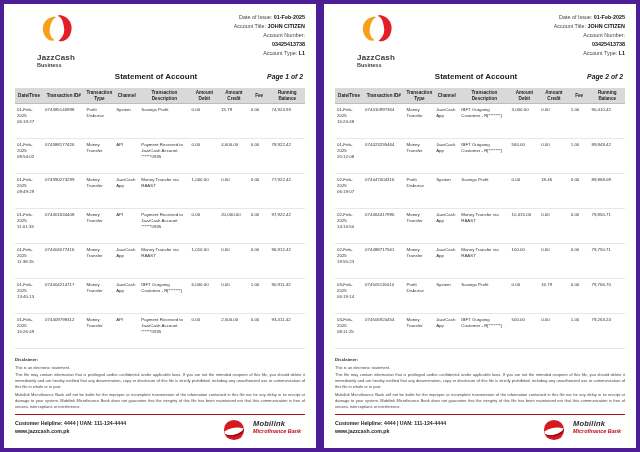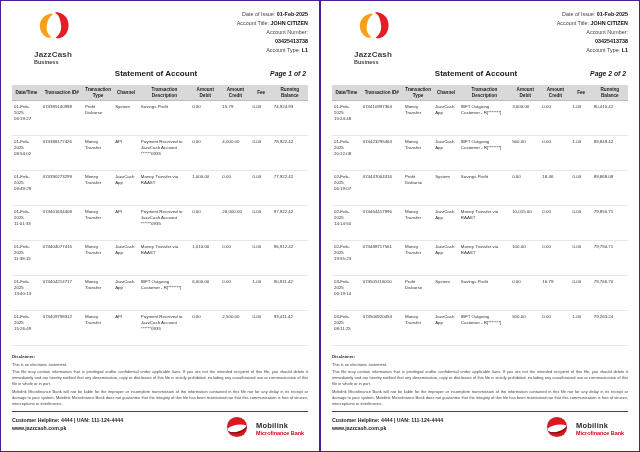--- a/index.html
+++ b/index.html
@@ -1,18 +1,18 @@
 <!DOCTYPE html>
 <html><head>
 <meta charset="utf-8">
 <style>
   * { margin:0; padding:0; box-sizing:border-box; }
   html,body { width:640px; height:452px; background:#ececec; font-family:"Liberation Sans", sans-serif; overflow:hidden; }
   .canvas { position:relative; width:640px; height:452px; display:flex; }
-  .sheet { position:relative; width:320px; height:452px; background:#fff; border:1px solid #4c1d95; padding:7px 11px 6px 11px; }
+  .sheet { position:relative; width:320px; height:452px; background:#fff; border:4px solid #4c1d95; padding:7px 11px 6px 11px; }
 
   
   .hdr { display:flex; justify-content:space-between; }
   .brand { padding-top:3px; padding-left:22px; width:110px; }
   .brand-name { font-size:8px; font-weight:bold; color:#3d3d3d; letter-spacing:0.2px; margin-top:1px; }
   .brand-sub { font-size:5.5px; font-weight:bold; color:#3d3d3d; margin-top:0px; }
   .meta { text-align:right; font-size:5.4px; color:#333; line-height:1.65; padding-top:2px; }
   .meta .m-label { color:#444; }
   .meta .m-value { font-weight:bold; color:#111; }
 
@@ -31,21 +31,21 @@
   
   .disclaimer { margin-top:8px; font-size:4px; color:#444; line-height:1.45; }
   .disclaimer .d-head { font-weight:bold; font-size:4.3px; color:#333; margin-bottom:1px; }
   .disclaimer .d-line { margin-bottom:2px; }
   .disclaimer p { margin-bottom:2.5px; text-align:justify; }
 
   
   .rule { border-top:1.6px solid #b0131a; margin-top:4px; }
   .footer { display:flex; justify-content:space-between; align-items:flex-start; margin-top:4px; }
   .f-left { font-size:5.2px; font-weight:bold; color:#222; line-height:1.6; }
-  .footer-brand { position:relative; z-index:6; display:flex; align-items:center; gap:8px; margin-right:4px; }
+  .footer-brand { position:relative; z-index:6; display:flex; gap:8px; margin-right:4px;font-style:italic; }
   .bank-text .bank-name { font-size:7.5px; font-weight:bold; color:#2b2b2b; letter-spacing:0.2px; }
   .bank-text .bank-sub { font-size:5.4px; font-weight:bold; color:#c00d15; margin-top:0px; }
 
   
   .watermark { position:absolute; left:334px; top:397px; width:302px; z-index:5; text-align:center; }
   .watermark .wm-text { font-size:33px; font-weight:800; letter-spacing:0.5px; color:#2643a6; line-height:1; font-family:"Liberation Sans", sans-serif; }
   .watermark .wm-bar { height:3.5px; background:#e0161f; margin-top:1px; }
 </style>
 </head>
 <body>

